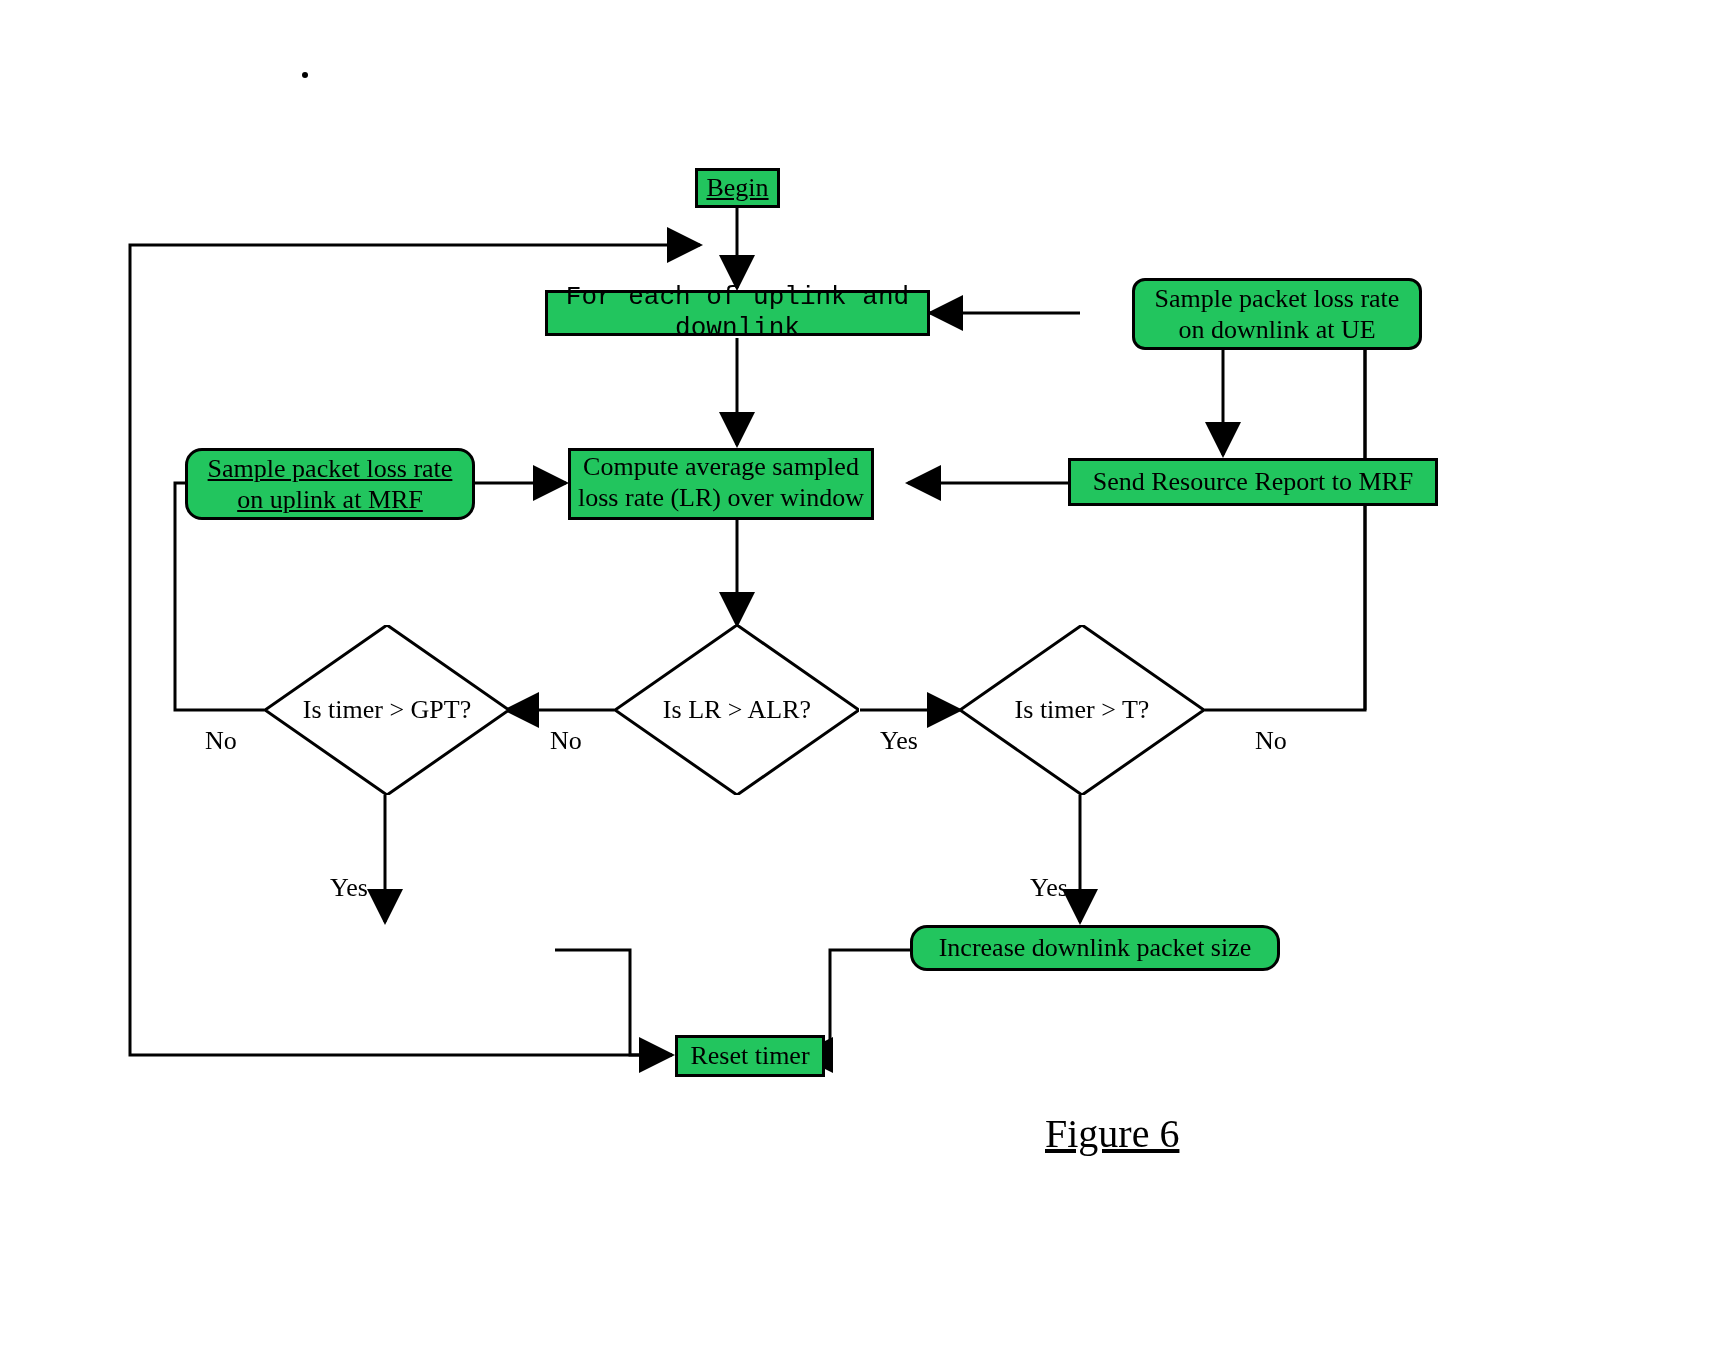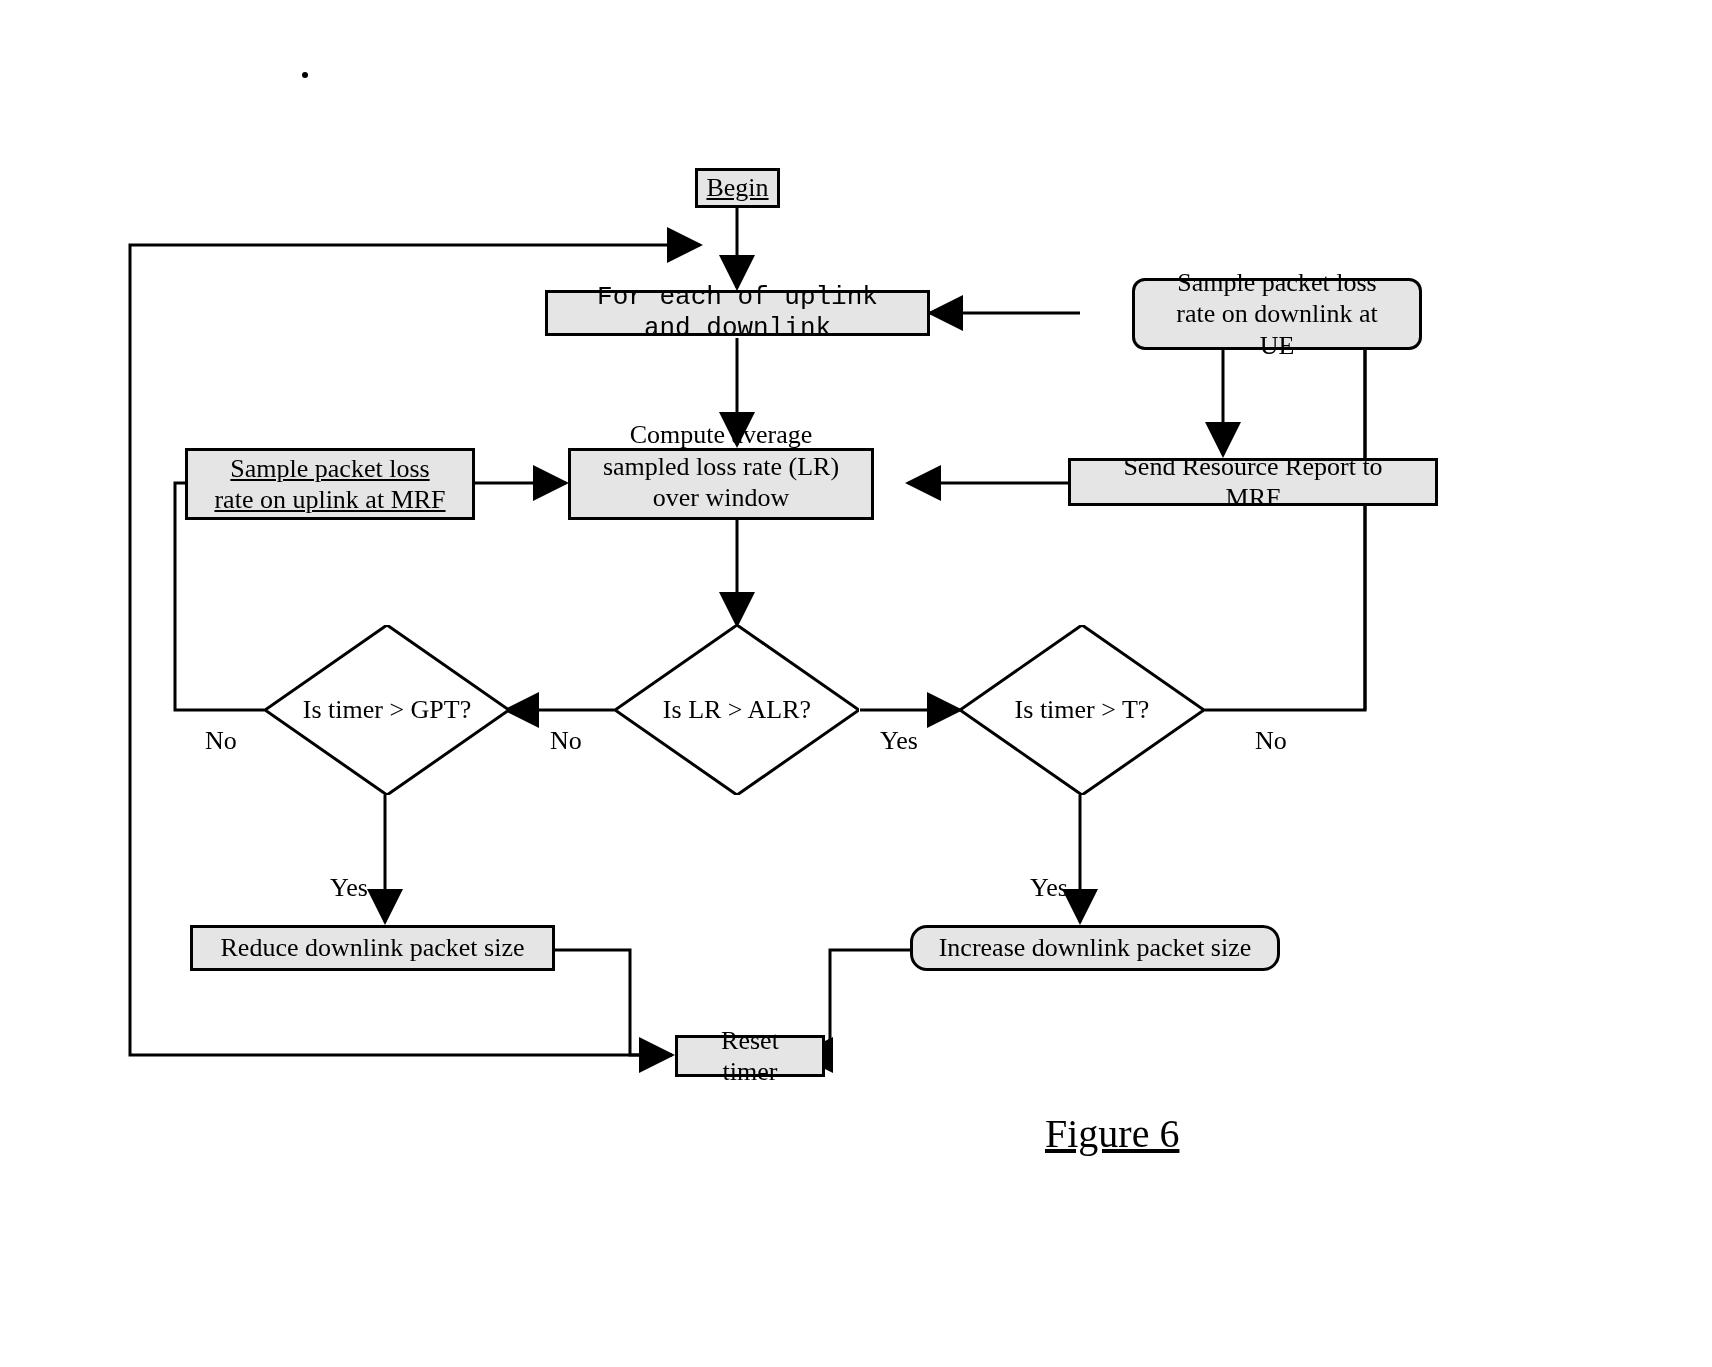--- a/index.html
+++ b/index.html
@@ -14,28 +14,28 @@
   }
   .canvas {
     position: absolute;
     left: 0; top: 0;
     width: 1712px;
     height: 1367px;
   }
   .box {
     position: absolute;
     border: 3px solid #000;
-    background: #e5e5e5;
+    background: #22c55e;
     display: flex;
     align-items: center;
     justify-content: center;
     text-align: center;
     font-size: 26px;
     line-height: 1.2;
-    padding: 4px 22px;
+    padding: 4px 6px;
   }
   .diamond {
     position: absolute;
     display: flex;
     align-items: center;
     justify-content: center;
   }
   .diamond svg { position: absolute; left: 0; top: 0; }
   .diamond .dlabel {
     position: relative;
@@ -122,21 +122,21 @@
   </div>
 
   <div class="box" style="left:1132px; top:278px; width:290px; height:72px;border-radius:13px;">
     <span>Sample packet loss rate on downlink at UE</span>
   </div>
 
   <div class="box" style="left:1068px; top:458px; width:370px; height:48px;">
     <span>Send Resource Report to MRF</span>
   </div>
 
-  <div class="box" style="left:185px; top:448px; width:290px; height:72px;">
+  <div class="box" style="left:185px; top:448px; width:290px; height:72px;border-radius:17px;">
     <span>
       <span class="underline">Sample packet loss rate on uplink at MRF</span>
     </span>
   </div>
 
   <div class="box" style="left:568px; top:448px; width:306px; height:72px;align-items:flex-end;">
     <span>Compute average sampled loss rate (LR) over window</span>
   </div>
 
   <div class="diamond" style="left:265px; top:625px; width:244px; height:170px;">
@@ -153,23 +153,20 @@
     <span class="dlabel">Is LR &gt; ALR?</span>
   </div>
 
   <div class="diamond" style="left:960px; top:625px; width:244px; height:170px;">
     <svg width="244" height="170">
         <polygon points="122,0 244,85 122,170 0,85" fill="#fff" stroke="#000" stroke-width="3"></polygon>
       </svg>
     <span class="dlabel">Is timer &gt; T?</span>
   </div>
 
-  <div class="box" style="left:190px; top:925px; width:365px; height:46px;">
-    <span>Reduce downlink packet size</span>
-  </div>
 
   <div class="box" style="left:910px; top:925px; width:370px; height:46px;border-radius:17px;">
     <span>Increase downlink packet size</span>
   </div>
 
   <div class="box" style="left:675px; top:1035px; width:150px; height:42px;">
     <span>Reset timer</span>
   </div>
 
   <div class="label" style="left:205px; top:678px;">No</div>

